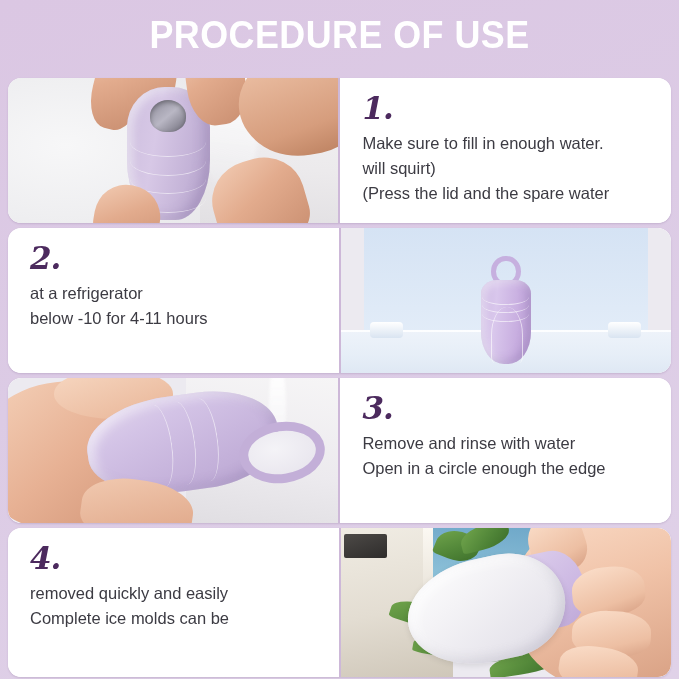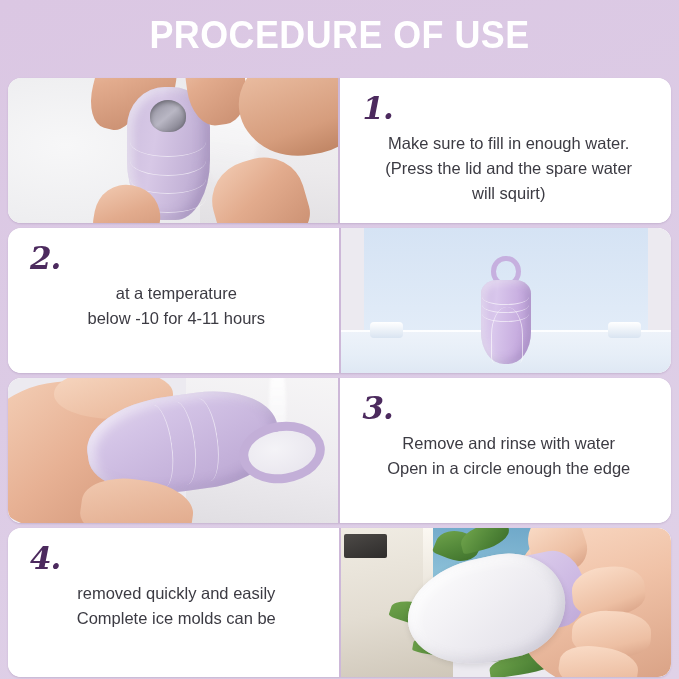--- a/index.html
+++ b/index.html
@@ -95,21 +95,21 @@
     margin: 0 0 6px 0;
     letter-spacing: -1px;
   }
   .step-lines {
     color: #3c3b43;
     font-family: "Liberation Sans", sans-serif;
     font-size: 16.5px;
     line-height: 25px;
     font-weight: 400;
   }
-  .step-lines div { white-space: nowrap; text-align: center; }
+  .step-lines div { white-space: nowrap; }
 
   
   .ph1 { background: linear-gradient(180deg,#efeef0 0%, #e6e5e8 55%, #dedde1 100%); }
   .ph1 .sink {
     position: absolute; left:-5%; top:-10%; width:75%; height:125%;
     background: radial-gradient(ellipse at 30% 45%, #f7f7f8 0%, #eeeef0 55%, #e3e2e6 100%);
     border-radius: 0 58% 55% 0;
   }
   .ph1 .counter {
     position:absolute; right:0; top:0; width:42%; height:100%;
@@ -360,31 +360,31 @@
         <div class="finger f3"></div>
         <div class="thumbhand"></div>
         <div class="finger f4"></div>
         <div class="finger f5"></div>
       </div>
       <div class="seam"></div>
       <div class="cell text">
         <div class="step-num">1.</div>
         <div class="step-lines">
           <div>Make sure to fill in enough water.</div>
+          <div>will squirt)</div>
           <div>(Press the lid and the spare water</div>
-          <div>will squirt)</div>
         </div>
       </div>
     </div>
 
     <div class="row">
       <div class="cell text">
         <div class="step-num">2.</div>
         <div class="step-lines">
-          <div>at a temperature</div>
+          <div>at a refrigerator</div>
           <div>below -10 for 4-11 hours</div>
         </div>
       </div>
       <div class="seam"></div>
       <div class="cell photo ph2">
         <div class="backwall"></div>
         <div class="floor"></div>
         <div class="shelfline"></div>
         <div class="ledgeL"></div>
         <div class="ledgeR"></div>

